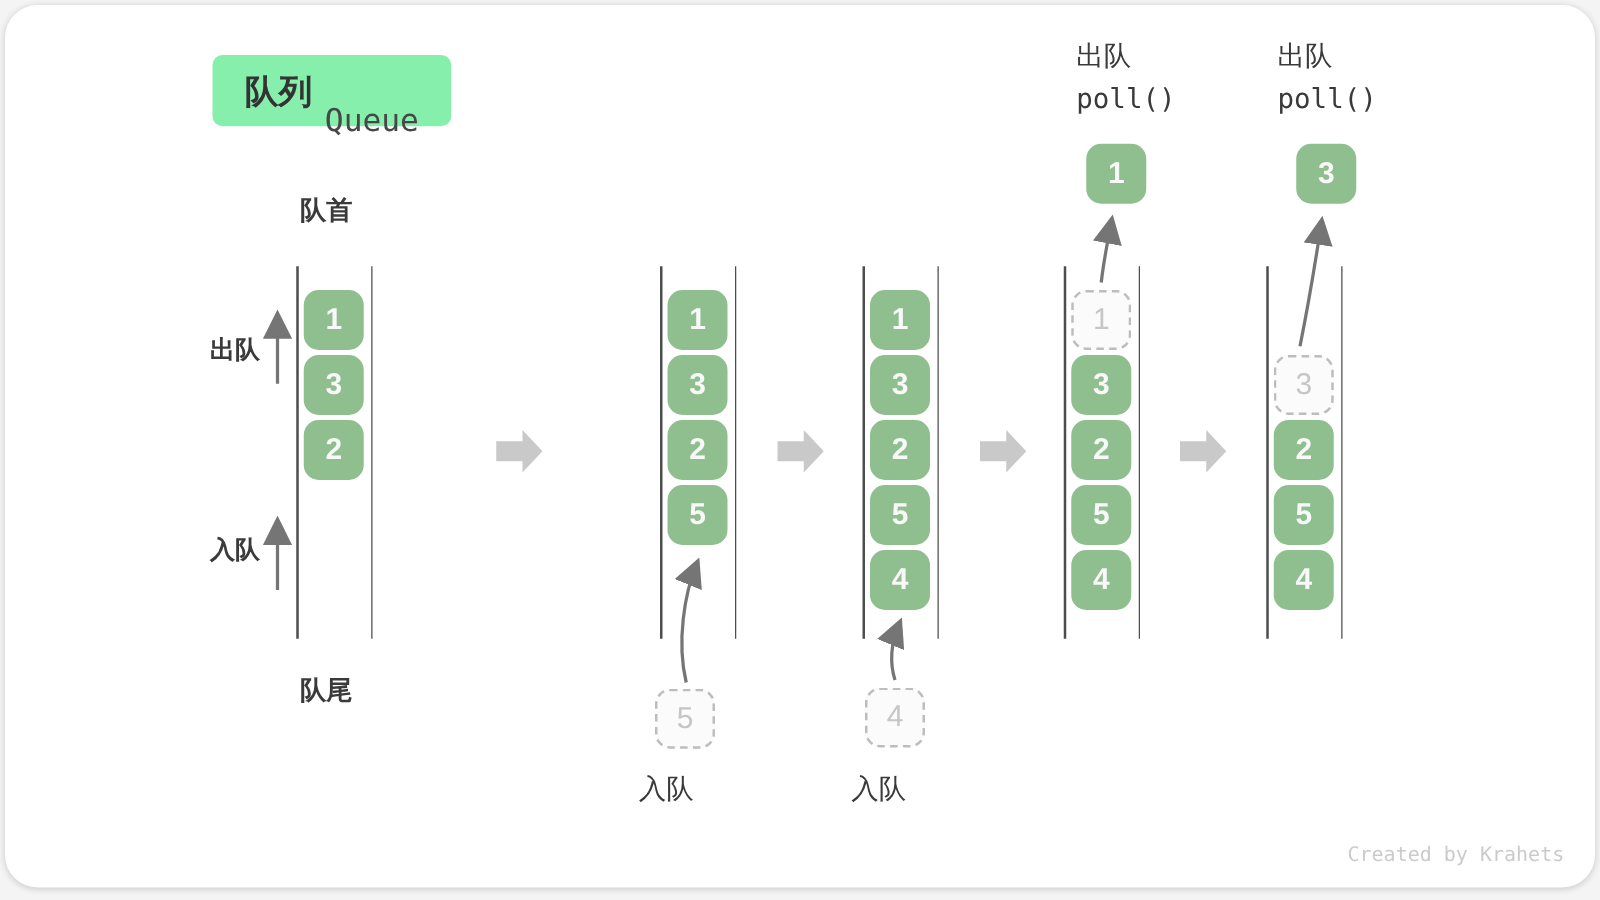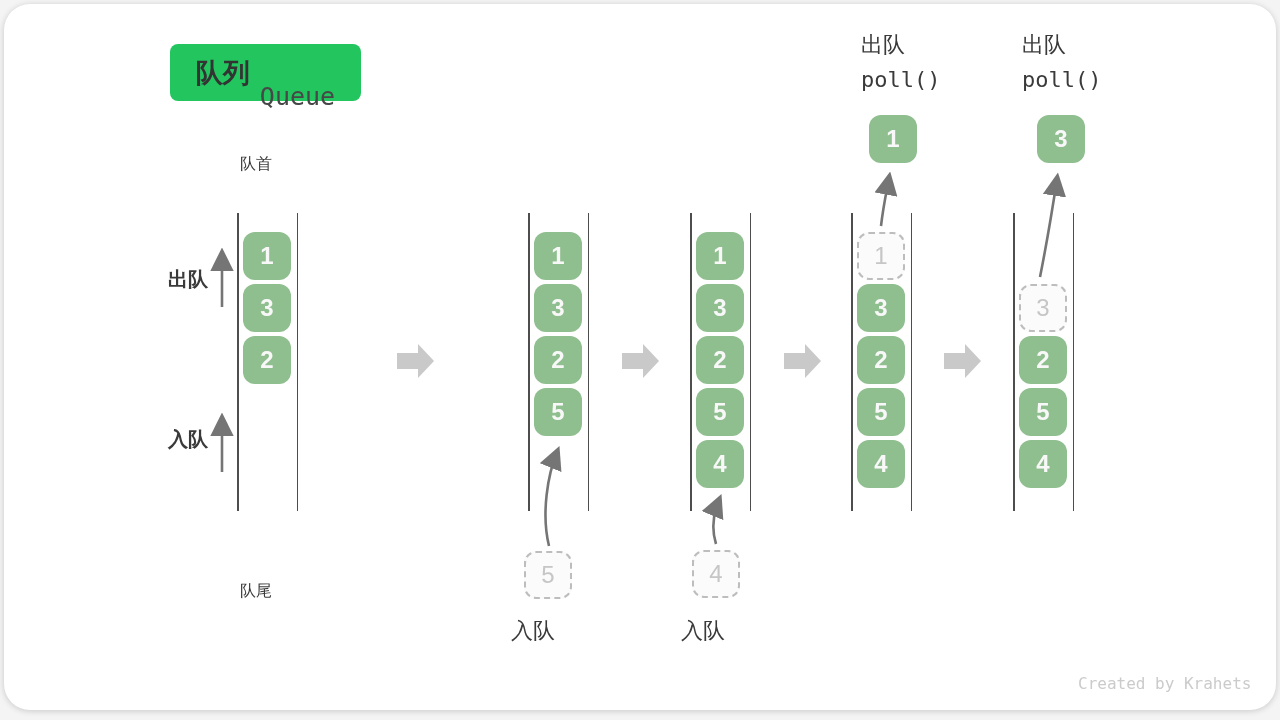--- a/index.html
+++ b/index.html
@@ -1,26 +1,26 @@
 <!DOCTYPE html>
 <html><head>
 <meta charset="utf-8">
 <style>
   html,body{margin:0;padding:0;background:#f4f4f4;width:1280px;height:720px;overflow:hidden;
     font-family:"Liberation Sans","DejaVu Sans",sans-serif;}
   #stage{position:relative;width:1280px;height:720px;}
   .card{position:absolute;left:4px;top:4px;width:1272px;height:706px;background:#ffffff;
     border-radius:26px;box-shadow:0 1px 6px rgba(0,0,0,0.18);}
   
-  .badge{position:absolute;left:170px;top:44px;width:191px;height:57px;background:#22c55e;
+  .badge{position:absolute;left:170px;top:44px;width:191px;height:57px;background:#86efac;
     border-radius:8px;display:flex;align-items:center;justify-content:center;gap:10px;}
   .badge .zh{font-size:27px;font-weight:700;color:#333333;}
   .badge .en{font-family:"DejaVu Sans Mono","Liberation Mono",monospace;font-size:25px;color:#474747;margin-top:47px;}
   
-  .lbl{position:absolute;font-size:16px;font-weight:400;color:#3a3a3a;}
+  .lbl{position:absolute;font-size:21px;font-weight:700;color:#3a3a3a;}
   .side-lbl{position:absolute;font-size:20px;font-weight:700;color:#3a3a3a;}
   
   .column{position:absolute;top:213px;width:61px;height:298px;}
   .rail{position:absolute;top:0;width:1.5px;height:298px;background:#4d4d4d;}
   .rail-l{left:0;} .rail-r{right:0;}
   .qbox{position:absolute;left:6px;width:48px;height:48px;border-radius:12px;
     display:flex;align-items:center;justify-content:center;
     font-size:24px;font-weight:700;color:#f8f8f8;background:#8fbe8f;box-sizing:border-box;}
   .qbox.ghost{background:#fbfbfb;border:2px dashed #bdbdbd;color:#c6c6c6;font-weight:400;}
   .float-box{position:absolute;width:48px;height:48px;border-radius:12px;
@@ -42,21 +42,21 @@
 
 <div id="stage">
   <div class="card"></div>
 
   <div class="badge">
     <span class="zh">队列</span>
     <span class="en">Queue</span>
   </div>
 
   <div class="lbl" style="left:240px;top:154px;">队首</div>
-  <div class="lbl" style="left:240px;top:538px;margin-top:43px;">队尾</div>
+  <div class="lbl" style="left:240px;top:538px;">队尾</div>
 
   <div class="side-lbl" style="left:168px;top:266px;">出队</div>
   <div class="side-lbl" style="left:168px;top:426px;">入队</div>
 
   <svg class="overlay" width="1280" height="720" viewBox="0 0 1280 720">
     <defs>
       <marker id="ah" markerWidth="9" markerHeight="9" refX="6.5" refY="4.5" orient="auto">
         <path d="M0,0 L9,4.5 L0,9 z" fill="#757575"></path>
       </marker>
     </defs>

